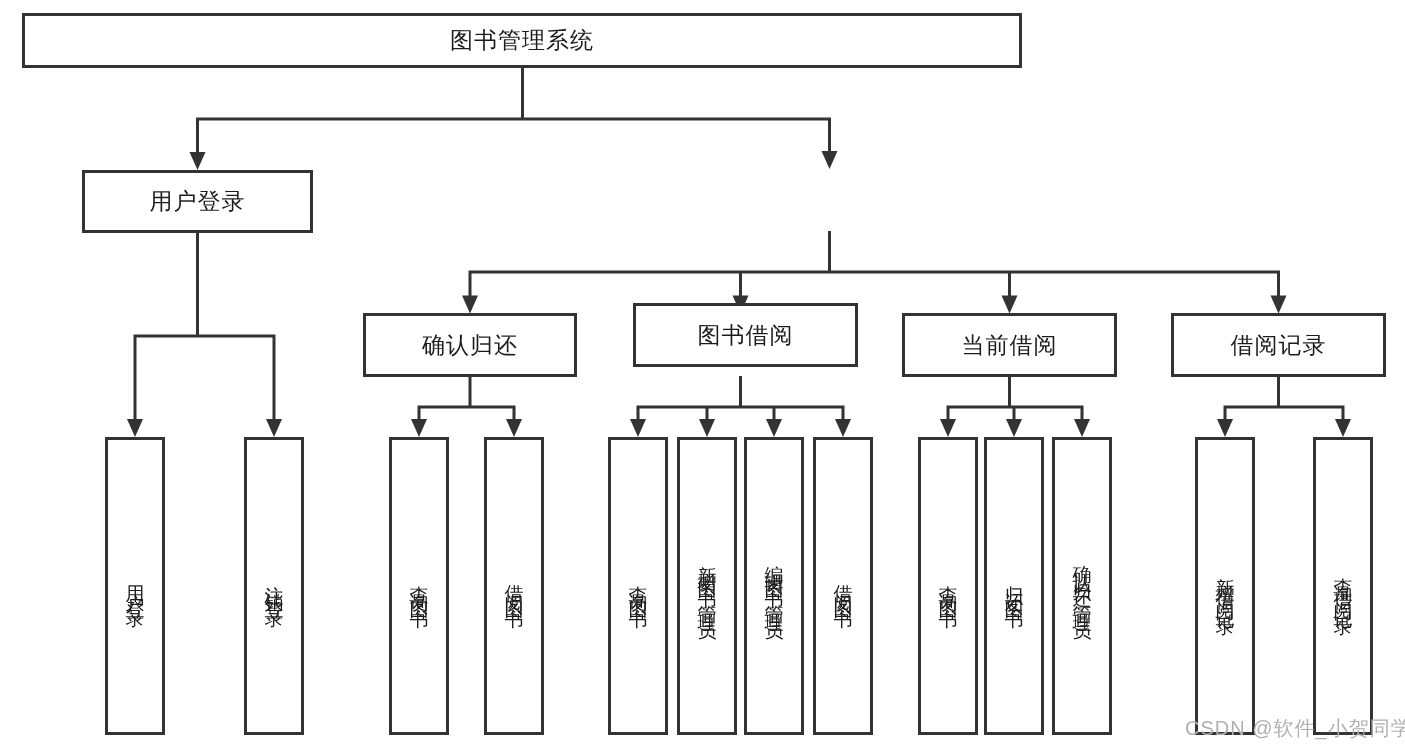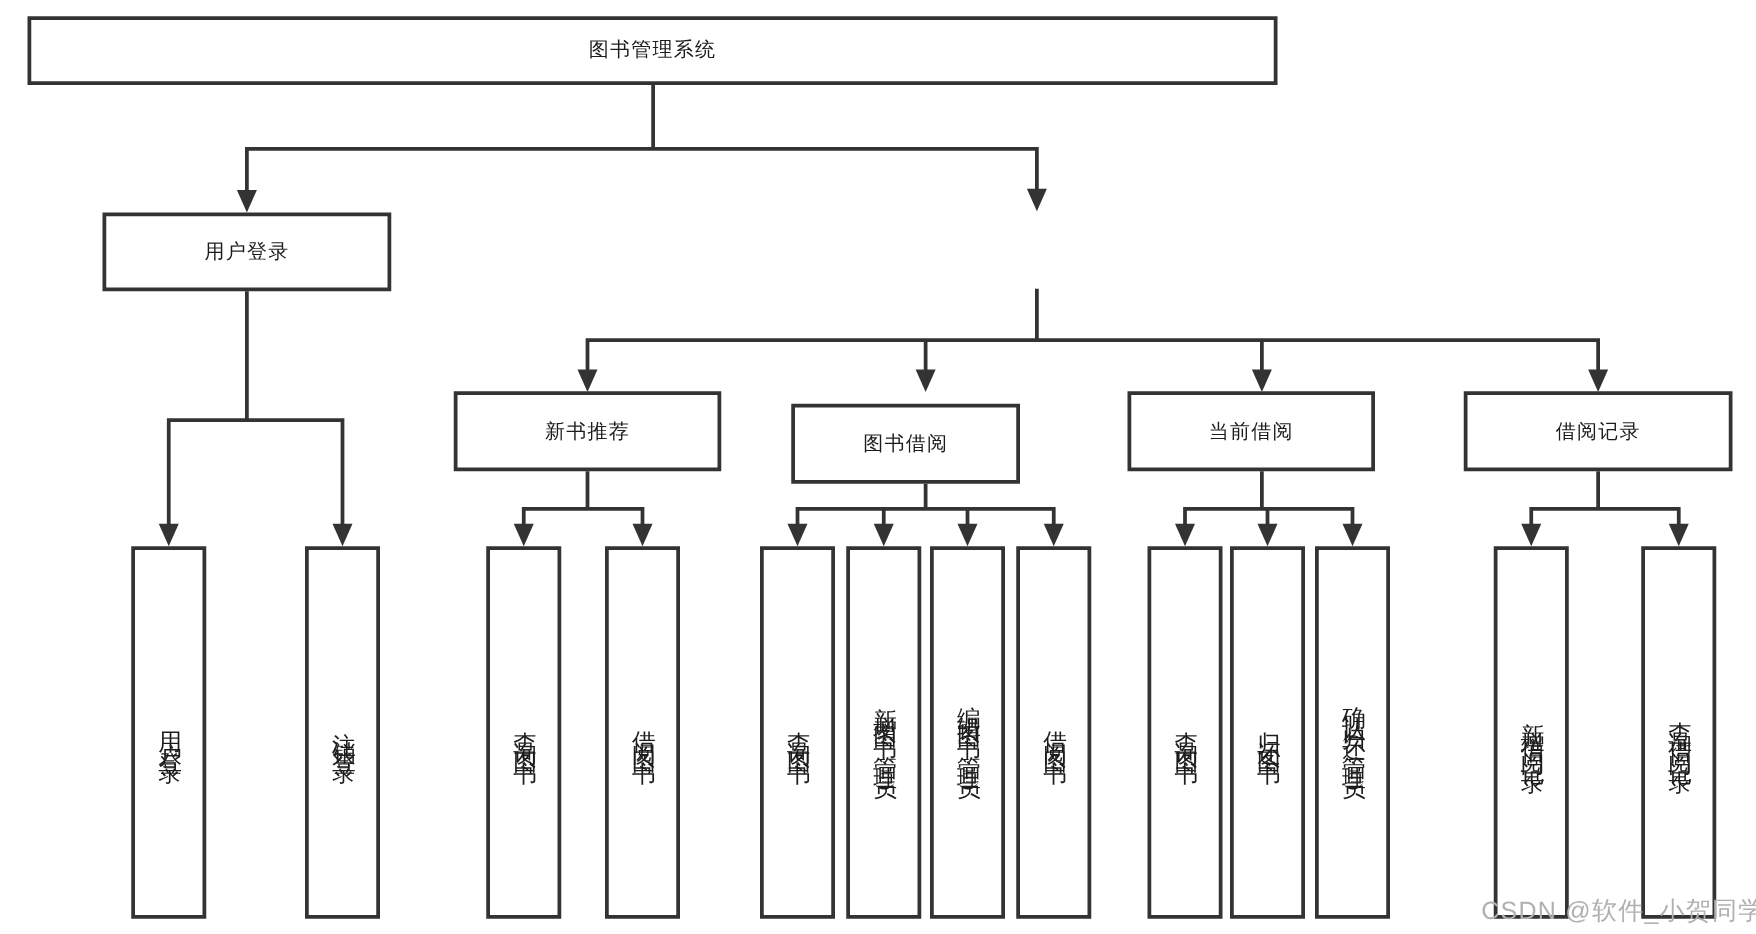--- a/index.html
+++ b/index.html
@@ -10,21 +10,21 @@
     font-family:"Liberation Sans","DejaVu Sans",sans-serif;
     overflow:hidden;
   }
   .wires{position:absolute;left:0;top:0;width:1405px;height:747px;}
   .node{
     position:absolute;box-sizing:border-box;
     background:#ffffff;border:3px solid #333333;
     display:flex;align-items:center;justify-content:center;
     color:#1c1c1c;text-align:center;
   }
-  .h-node{font-size:16px;letter-spacing:1px;}
+  .h-node{font-size:23px;letter-spacing:1px;}
   .v-node{
     width:60px;top:437px;height:298px;
     writing-mode:vertical-rl;text-orientation:mixed;
     font-size:19px;letter-spacing:8px;
     padding:8px 0;
   }
   .watermark{
     position:absolute;left:1185px;top:715px;
     font-size:20px;color:#b0b0b0;letter-spacing:1px;
     z-index:5;white-space:nowrap;
@@ -70,23 +70,23 @@
       <use href="#ah" x="1082" y="437"></use>
       <use href="#ah" x="1225" y="437"></use>
       <use href="#ah" x="1343" y="437"></use>
     </g>
   </svg>
 
   <div class="node h-node" style="left:22px;top:13px;width:1000px;height:55px;">图书管理系统</div>
 
   <div class="node h-node" style="left:82px;top:170px;width:231px;height:63px;">用户登录</div>
 
-  <div class="node h-node" style="left:363px;top:313px;width:214px;height:64px;">新书推荐</div>
-  <div class="node h-node" style="left:633px;top:323px;width:183px;height:64px;">图书借阅</div>
-  <div class="node h-node" style="left:902px;top:313px;width:198px;height:64px;">当前借阅</div>
+  <div class="node h-node" style="left:363px;top:313px;width:214px;height:64px;">确认归还</div>
+  <div class="node h-node" style="left:633px;top:303px;width:225px;height:64px;">图书借阅</div>
+  <div class="node h-node" style="left:902px;top:313px;width:215px;height:64px;">当前借阅</div>
   <div class="node h-node" style="left:1171px;top:313px;width:215px;height:64px;">借阅记录</div>
 
   <div class="node v-node" style="left:105px;">用户登录</div>
   <div class="node v-node" style="left:244px;">注销登录</div>
 
   <div class="node v-node" style="left:389px;">查询图书</div>
   <div class="node v-node" style="left:484px;">借阅图书</div>
 
   <div class="node v-node" style="left:608px;">查询图书</div>
   <div class="node v-node" style="left:677px;">新增图书（管理员）</div>

